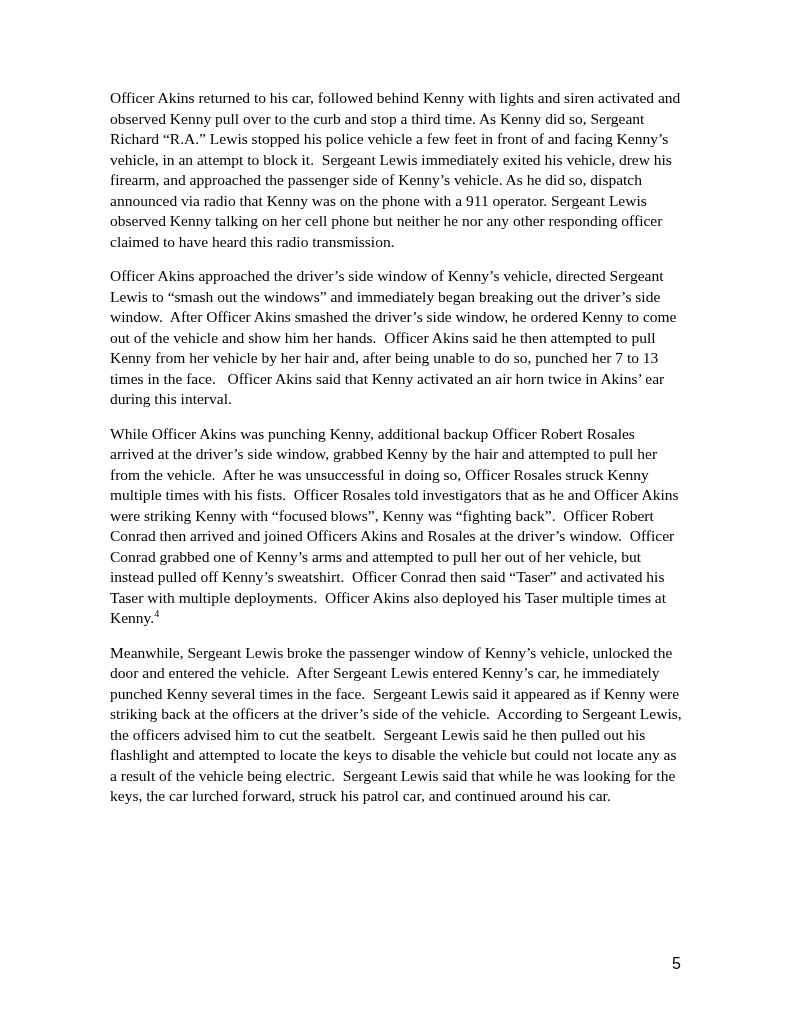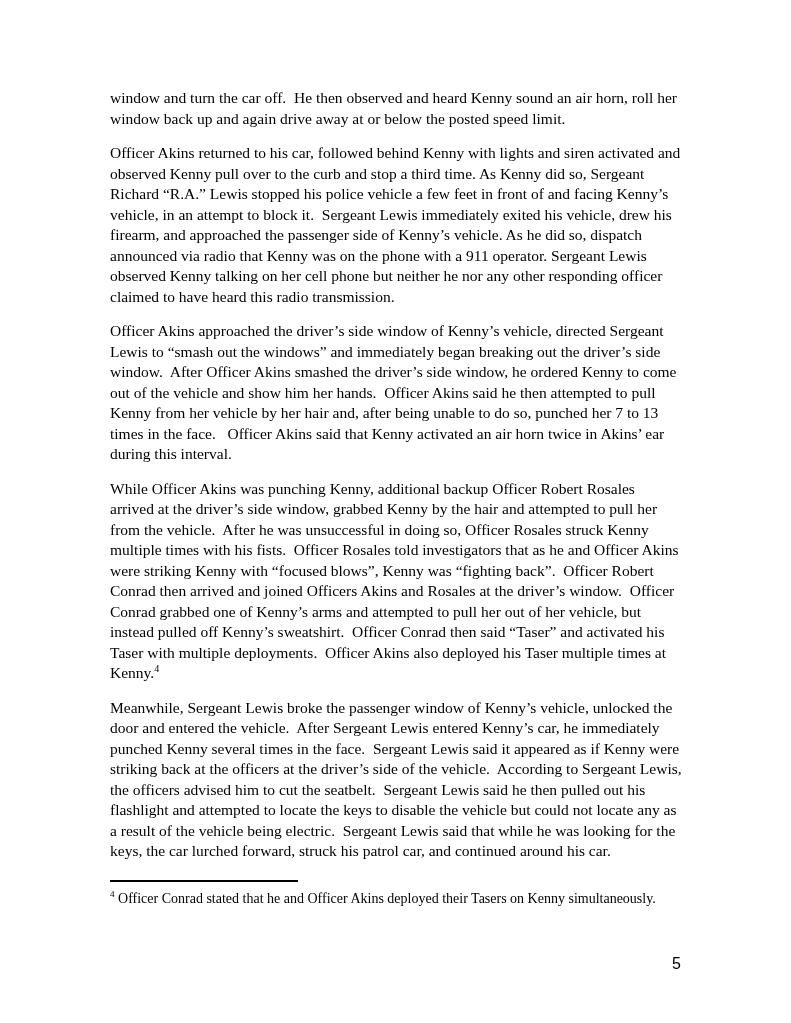--- a/index.html
+++ b/index.html
@@ -60,31 +60,26 @@
     font-size: 16px;
     color: #000000;
   }
 </style>
 </head>
 <body>
 
 <div class="page">
 
   <div class="content">
-    <p class="para">window and turn the car off.  He then observed and heard Kenny sound an air horn, roll her window back up and again drive away at or below the posted speed limit.</p>
 
     <p class="para">Officer Akins returned to his car, followed behind Kenny with lights and siren activated and observed Kenny pull over to the curb and stop a third time. As Kenny did so, Sergeant Richard “R.A.” Lewis stopped his police vehicle a few feet in front of and facing Kenny’s vehicle, in an attempt to block it.  Sergeant Lewis immediately exited his vehicle, drew his firearm, and approached the passenger side of Kenny’s vehicle. As he did so, dispatch announced via radio that Kenny was on the phone with a 911 operator. Sergeant Lewis observed Kenny talking on her cell phone but neither he nor any other responding officer claimed to have heard this radio transmission.</p>
 
     <p class="para">Officer Akins approached the driver’s side window of Kenny’s vehicle, directed Sergeant Lewis to “smash out the windows” and immediately began breaking out the driver’s side window.  After Officer Akins smashed the driver’s side window, he ordered Kenny to come out of the vehicle and show him her hands.  Officer Akins said he then attempted to pull Kenny from her vehicle by her hair and, after being unable to do so, punched her 7 to 13 times in the face.   Officer Akins said that Kenny activated an air horn twice in Akins’ ear during this interval.</p>
 
     <p class="para"><span>While Officer Akins was punching Kenny, additional backup Officer Robert Rosales arrived at the driver’s side window, grabbed Kenny by the hair and attempted to pull her from the vehicle.  After he was unsuccessful in doing so, Officer Rosales struck Kenny multiple times with his fists.  Officer Rosales told investigators that as he and Officer Akins were striking Kenny with “focused blows”, Kenny was “fighting back”.  Officer Robert Conrad then arrived and joined Officers Akins and Rosales at the driver’s window.  Officer Conrad grabbed one of Kenny’s arms and attempted to pull her out of her vehicle, but instead pulled off Kenny’s sweatshirt.  Officer Conrad then said “Taser” and activated his Taser with multiple deployments.  Officer Akins also deployed his Taser multiple times at Kenny.</span><sup class="fn-marker">4</sup></p>
 
     <p class="para">Meanwhile, Sergeant Lewis broke the passenger window of Kenny’s vehicle, unlocked the door and entered the vehicle.  After Sergeant Lewis entered Kenny’s car, he immediately punched Kenny several times in the face.  Sergeant Lewis said it appeared as if Kenny were striking back at the officers at the driver’s side of the vehicle.  According to Sergeant Lewis, the officers advised him to cut the seatbelt.  Sergeant Lewis said he then pulled out his flashlight and attempted to locate the keys to disable the vehicle but could not locate any as a result of the vehicle being electric.  Sergeant Lewis said that while he was looking for the keys, the car lurched forward, struck his patrol car, and continued around his car.</p>
   </div>
 
-  <div class="footnote-area">
-    <div class="footnote-rule"></div>
-    <p class="footnote"><sup class="fn-marker">4</sup><span> Officer Conrad stated that he and Officer Akins deployed their Tasers on Kenny simultaneously.</span></p>
-  </div>
 
   <div class="page-number">5</div>
 
 </div>
 
 </body></html>

